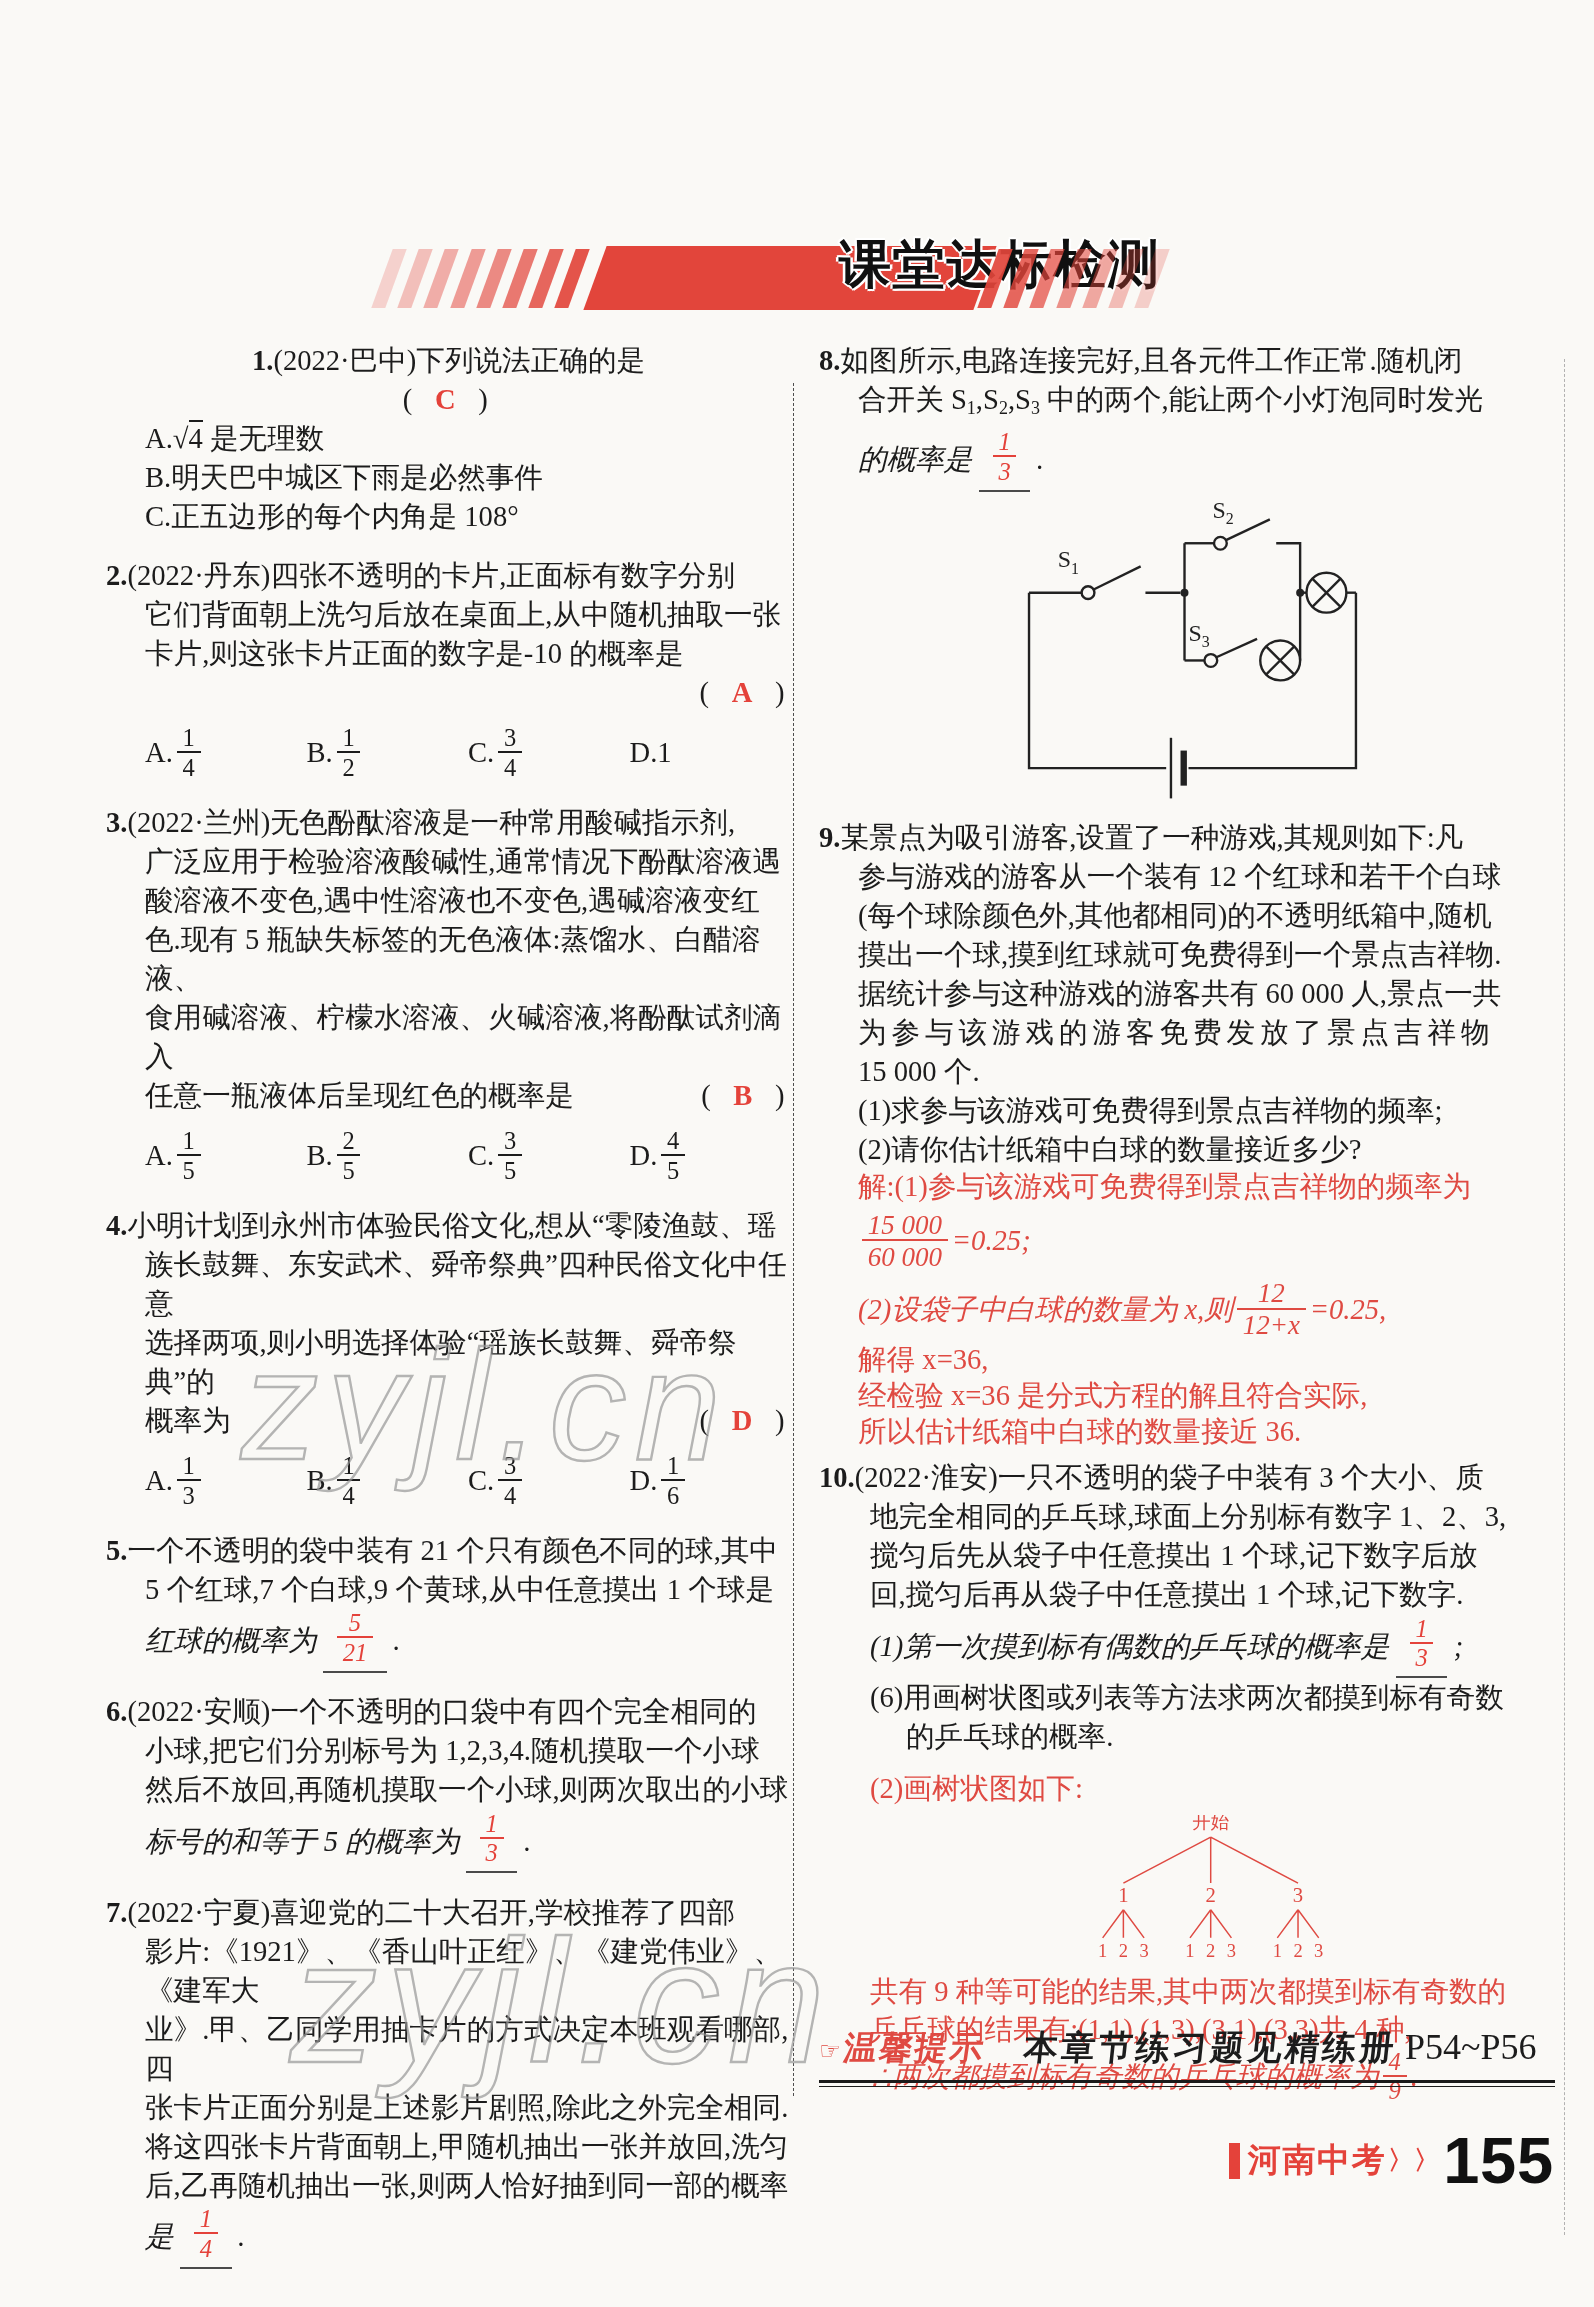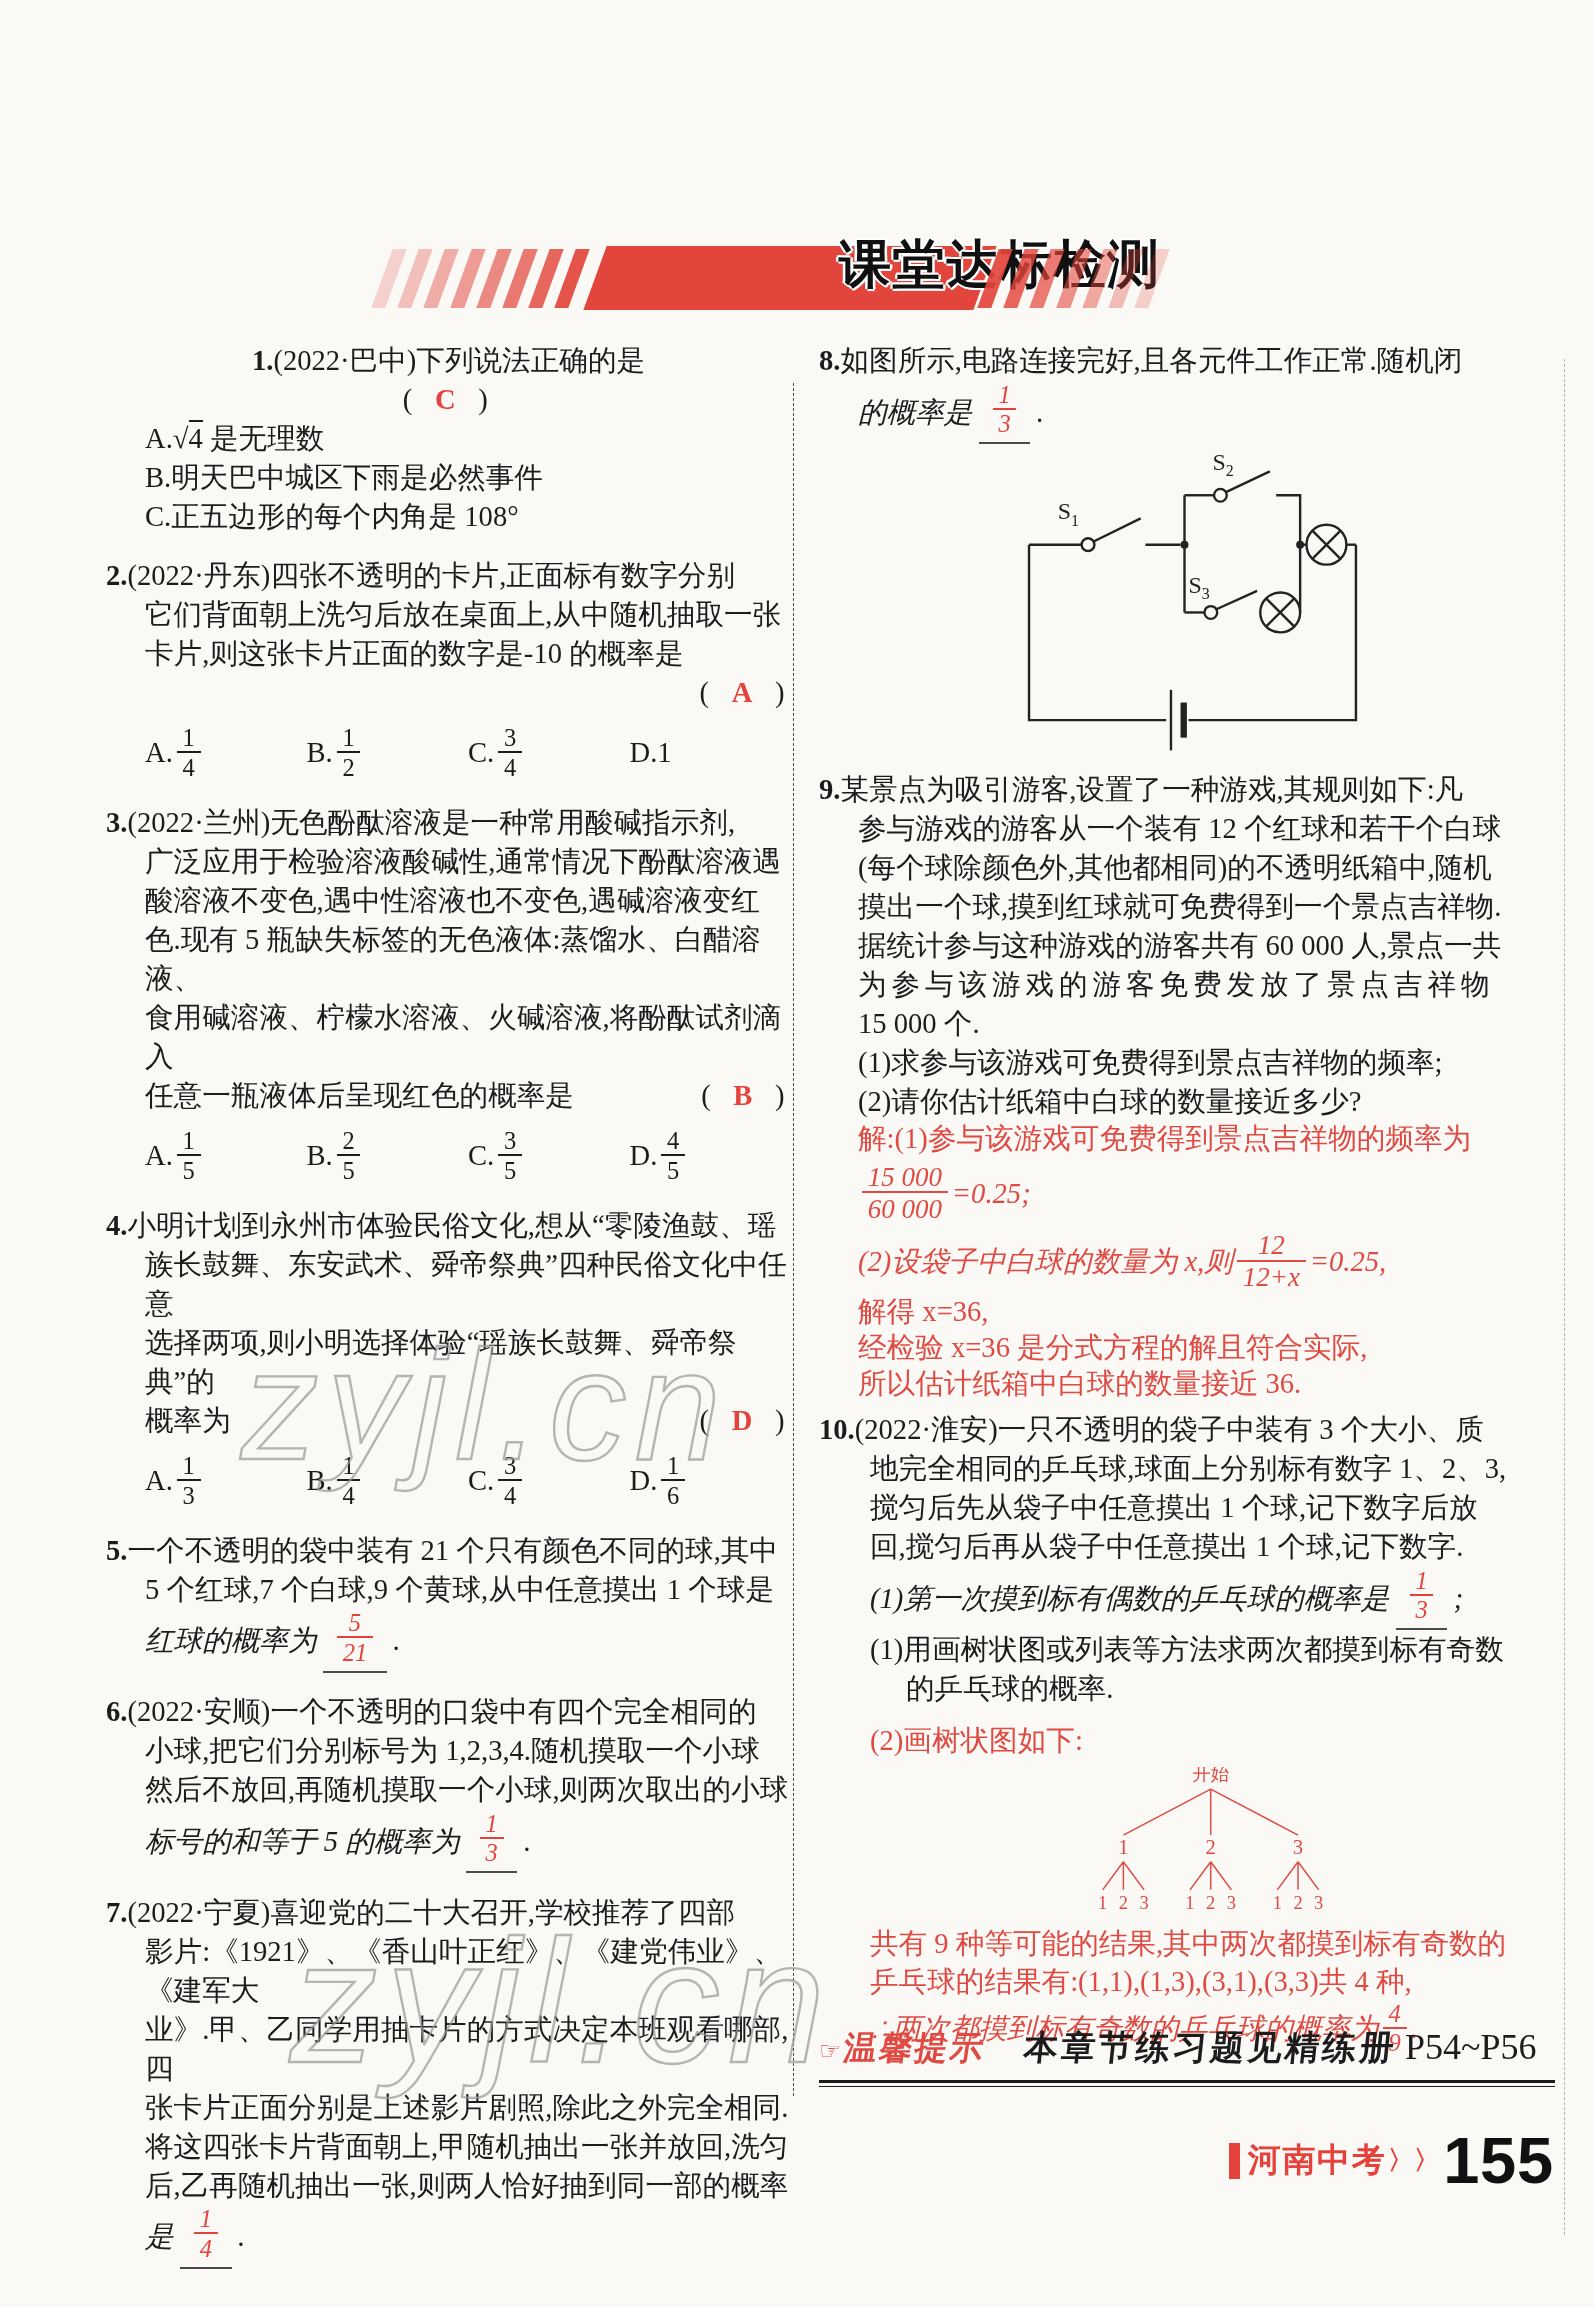--- a/index.html
+++ b/index.html
@@ -289,20 +289,21 @@
           </span>
         <span>.</span>
       </div>
     </div>
   </div>
 
   <div class="col" id="col-right">
 
     <div class="prob" style="margin-bottom:6.5px;">
       <div class="pline first"><span class="pnum">8.</span><span>如图所示,电路连接完好,且各元件工作正常.随机闭</span></div>
+      <div class="pline"><span>合开关 S</span><sub class="s">1</sub><span>,S</span><sub class="s">2</sub><span>,S</span><sub class="s">3</sub><span> 中的两个,能让两个小灯泡同时发光</span></div>
       <div class="pline tall">
         <span>的概率是</span>
         <span class="blank">
             <span class="fr">
               <span class="n">1</span>
               <span class="d">3</span>
             </span>
           </span>
         <span>.</span>
       </div>
@@ -385,21 +386,21 @@
       <div class="pline tall" style="min-height:52px;">
         <span>(1)第一次摸到标有偶数的乒乓球的概率是</span>
         <span class="blank">
             <span class="fr">
               <span class="n">1</span>
               <span class="d">3</span>
             </span>
           </span>
         <span>;</span>
       </div>
-      <div class="pline">(1)用画树状图或列表等方法求两次都摸到标有奇数</div>
+      <div class="pline">(6)用画树状图或列表等方法求两次都摸到标有奇数</div>
       <div class="pline" style="padding-left:36px;">的乒乓球的概率.</div>
       <div class="pline sol" style="margin-top:13px;">(2)画树状图如下:</div>
 
       <div class="tree-wrap">
         <svg width="343" height="148" viewBox="0 0 420 200" style="font-size:35px">
           <g stroke="#df4a42" stroke-width="2">
             <path d="M190,30 L72,92 M190,30 L190,92 M190,30 L308,92" fill="none"></path>
             <path d="M72,128 L44,166 M72,128 L72,166 M72,128 L100,166" fill="none"></path>
             <path d="M190,128 L162,166 M190,128 L190,166 M190,128 L218,166" fill="none"></path>
             <path d="M308,128 L280,166 M308,128 L308,166 M308,128 L336,166" fill="none"></path>

